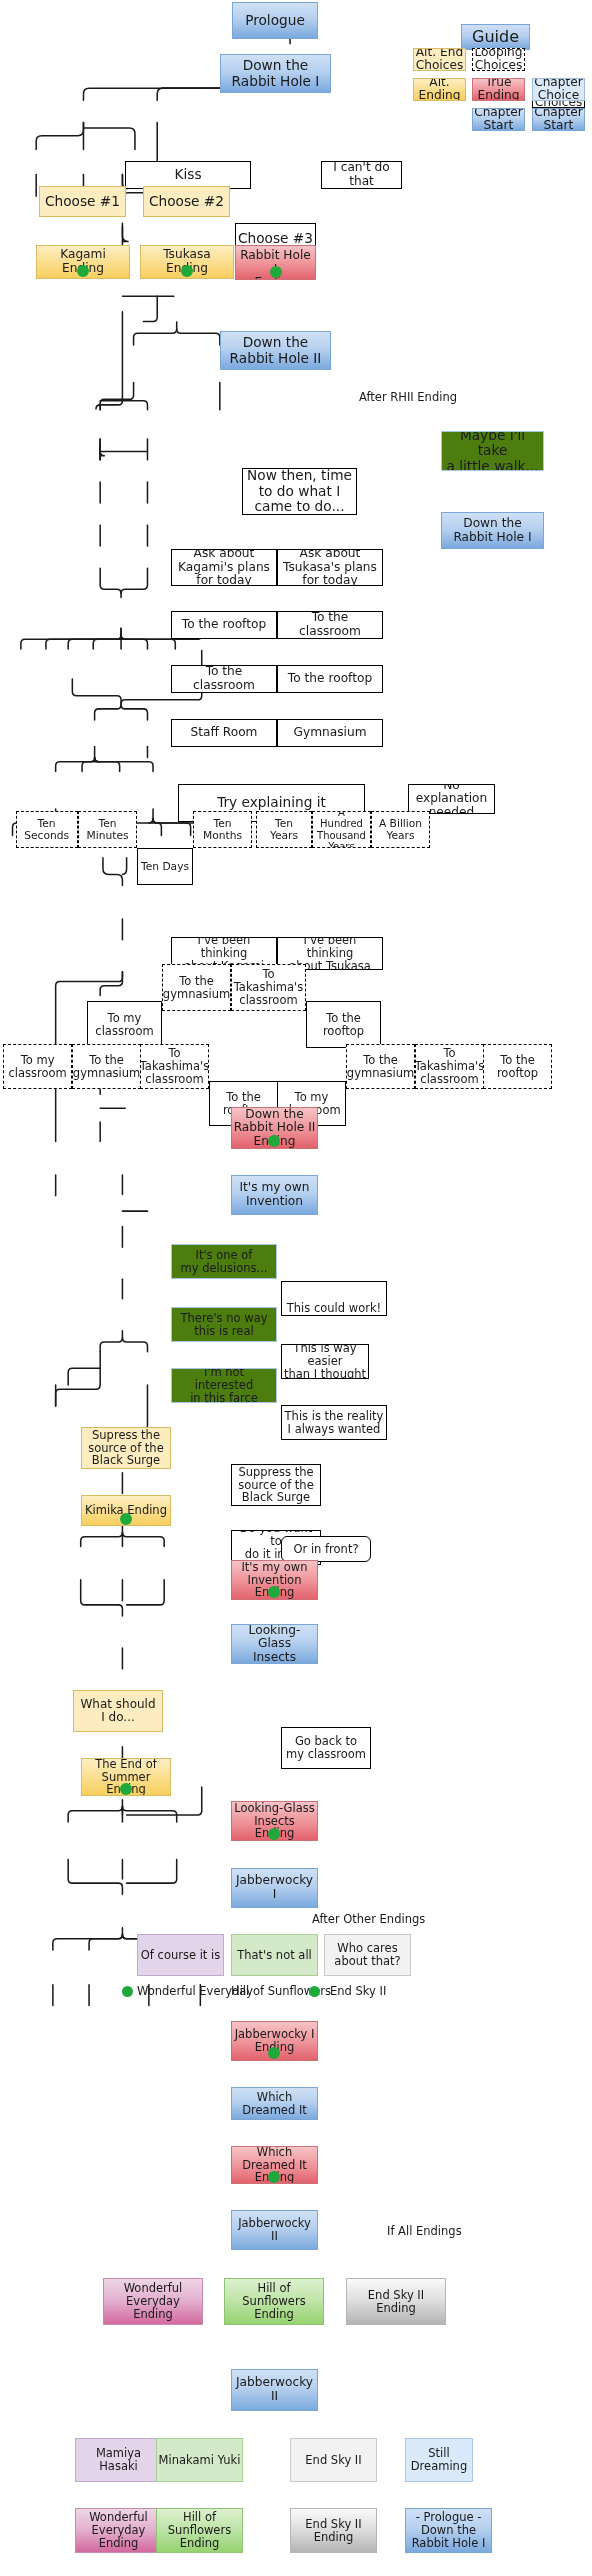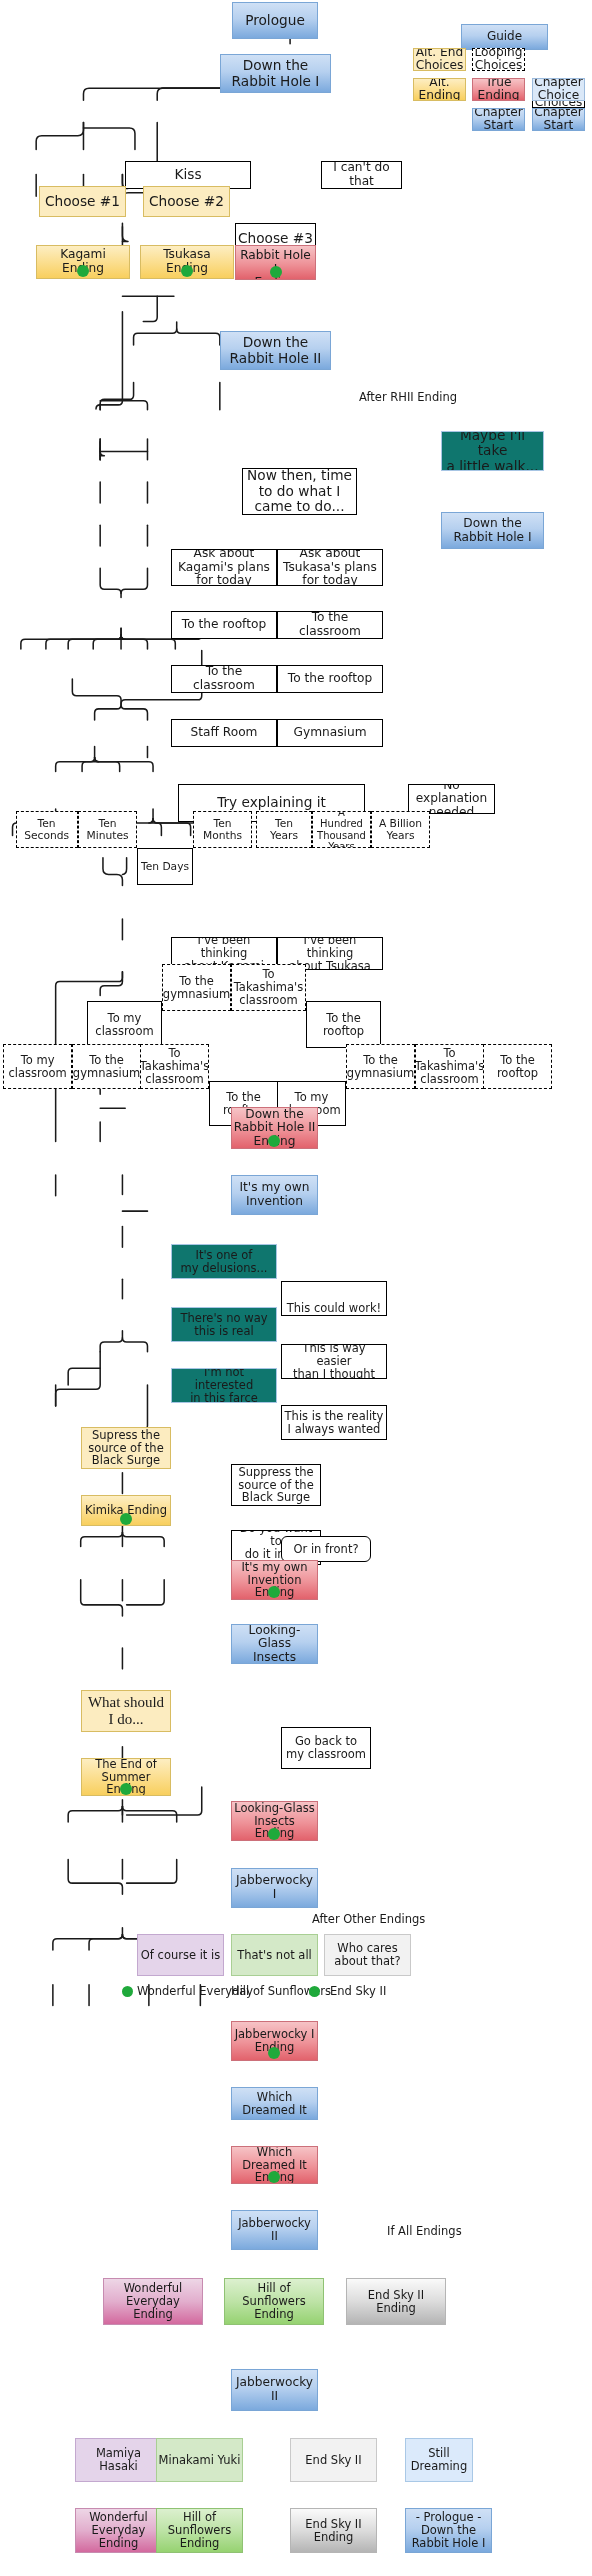--- a/index.html
+++ b/index.html
@@ -20,21 +20,21 @@
   .n-alt{background:#fcecc0;border:0.7px solid #d8bc62;}
   
   .n-altend{background:linear-gradient(180deg,#fdeec2 0%,#fbdd8b 55%,#f8cf5e 100%);
             border:0.7px solid #d8bc62;}
   
   .n-true{background:linear-gradient(180deg,#f6c3c6 0%,#ee9298 55%,#e2626c 100%);
           border:0.7px solid #cc707a;}
   
   .n-chchoice{background:#dae8f8;border:0.7px solid #9cbbdd;}
   
-  .n-bluechoice{background:#0f766e;border:0.7px solid #a7c5e4;}
+  .n-bluechoice{background:#4d7c0f;border:0.7px solid #a7c5e4;}
   
   .n-purple{background:#e4d4ea;border:0.7px solid #c3a8cf;}
   .n-purple-end{background:linear-gradient(180deg,#edd6e6 0%,#e2aecd 50%,#d3699e 100%);
                 border:0.7px solid #c78bb0;}
   
   .n-green{background:#d4e9c8;border:0.7px solid #a9cf94;}
   .n-green-end{background:linear-gradient(180deg,#dcf0cf 0%,#bde3a6 50%,#96d271 100%);
                border:0.7px solid #8fc273;}
   
   .n-grey{background:#f2f2f2;border:0.7px solid #c9c9c9;}
@@ -204,21 +204,21 @@
       <path d="M176,2780 Q176,2786 182,2786 L282,2786 Q288,2786 288,2792 L288,2802"></path>
 
       <path d="M76,2852 L76,2882"></path>
       <path d="M128,2852 L128,2882"></path>
       <path d="M214,2852 L214,2882"></path>
       <path d="M288,2852 L288,2882"></path>
     </g>
   </svg>
 
   <div id="layer">
-      <div class="node n-chapter" style="left: 461px; top: 23.5px; width: 87px; height: 26px; font-size: 12px;">
+      <div class="node n-chapter" style="left: 461px; top: 23.5px; width: 69px; height: 26px; font-size: 16px;">
         <span>Guide</span>
       </div>
       <div class="node n-alt" style="left: 413px; top: 48px; width: 53px; height: 22.6px; font-size: 12.2px;">
         <span>Alt. End Choices</span>
       </div>
       <div class="node n-loop" style="left: 472px; top: 48px; width: 53px; height: 22.6px; font-size: 12.2px;">
         <span>Looping Choices</span>
       </div>
       <div class="node n-normal" style="left: 532px; top: 48px; width: 53px; height: 22.6px; font-size: 12.2px;">
         <span>Normal Choices</span>
@@ -428,21 +428,21 @@
         <span style="white-space: pre-line;">It's one of
 my delusions...</span>
       </div>
       <div class="node n-normal" style="left: 281px; top: 1244px; width: 106px; height: 35px; font-size: 11.5px; align-items: flex-end;">
         <span>This could work!</span>
       </div>
       <div class="node n-bluechoice" style="left: 171px; top: 1307px; width: 106px; height: 35px; font-size: 11.5px;">
         <span style="white-space: pre-line;">There's no way
 this is real</span>
       </div>
-      <div class="node n-normal" style="left: 281px; top: 1307px; width: 106px; height: 35px; font-size: 11.5px;">
+      <div class="node n-normal" style="left: 281px; top: 1307px; width: 88px; height: 35px; font-size: 11.5px;">
         <span style="white-space: pre-line;">This is way easier
 than I thought</span>
       </div>
       <div class="node n-bluechoice" style="left: 171px; top: 1368px; width: 106px; height: 35px; font-size: 11.5px;">
         <span style="white-space: pre-line;">I'm not interested
 in this farce</span>
       </div>
       <div class="node n-normal" style="left: 281px; top: 1368px; width: 106px; height: 35px; font-size: 11.5px;">
         <span style="white-space: pre-line;">This is the reality
 I always wanted</span>
@@ -471,21 +471,21 @@
       <div class="node n-true" style="left: 231px; top: 1560px; width: 87px; height: 40px; font-size: 11.5px;">
         <span style="white-space: pre-line;">It's my own
 Invention
 Ending</span>
       </div>
       <div class="dot" style="width: 12px; height: 12px; left: 268px; top: 1586px;"></div>
       <div class="node n-chapter" style="left: 231px; top: 1624px; width: 87px; height: 40px; font-size: 12.2px;">
         <span style="white-space: pre-line;">Looking-Glass
 Insects</span>
       </div>
-      <div class="node n-alt" style="left: 81px; top: 1690px; width: 90px; height: 42px; font-size: 15px; font-family: Liberation Serif, serif;">
+      <div class="node n-alt" style="left: 73px; top: 1690px; width: 90px; height: 42px; font-size: 12px;">
         <span style="white-space: pre-line;">What should
 I do...</span>
       </div>
       <div class="node n-normal" style="left: 281px; top: 1690px; width: 90px; height: 42px; font-size: 11.5px;">
         <span style="white-space: pre-line;">Go back to
 my classroom</span>
       </div>
       <div class="node n-altend" style="left: 81px; top: 1758px; width: 90px; height: 38px; font-size: 11.5px;">
         <span style="white-space: pre-line;">The End of
 Summer

